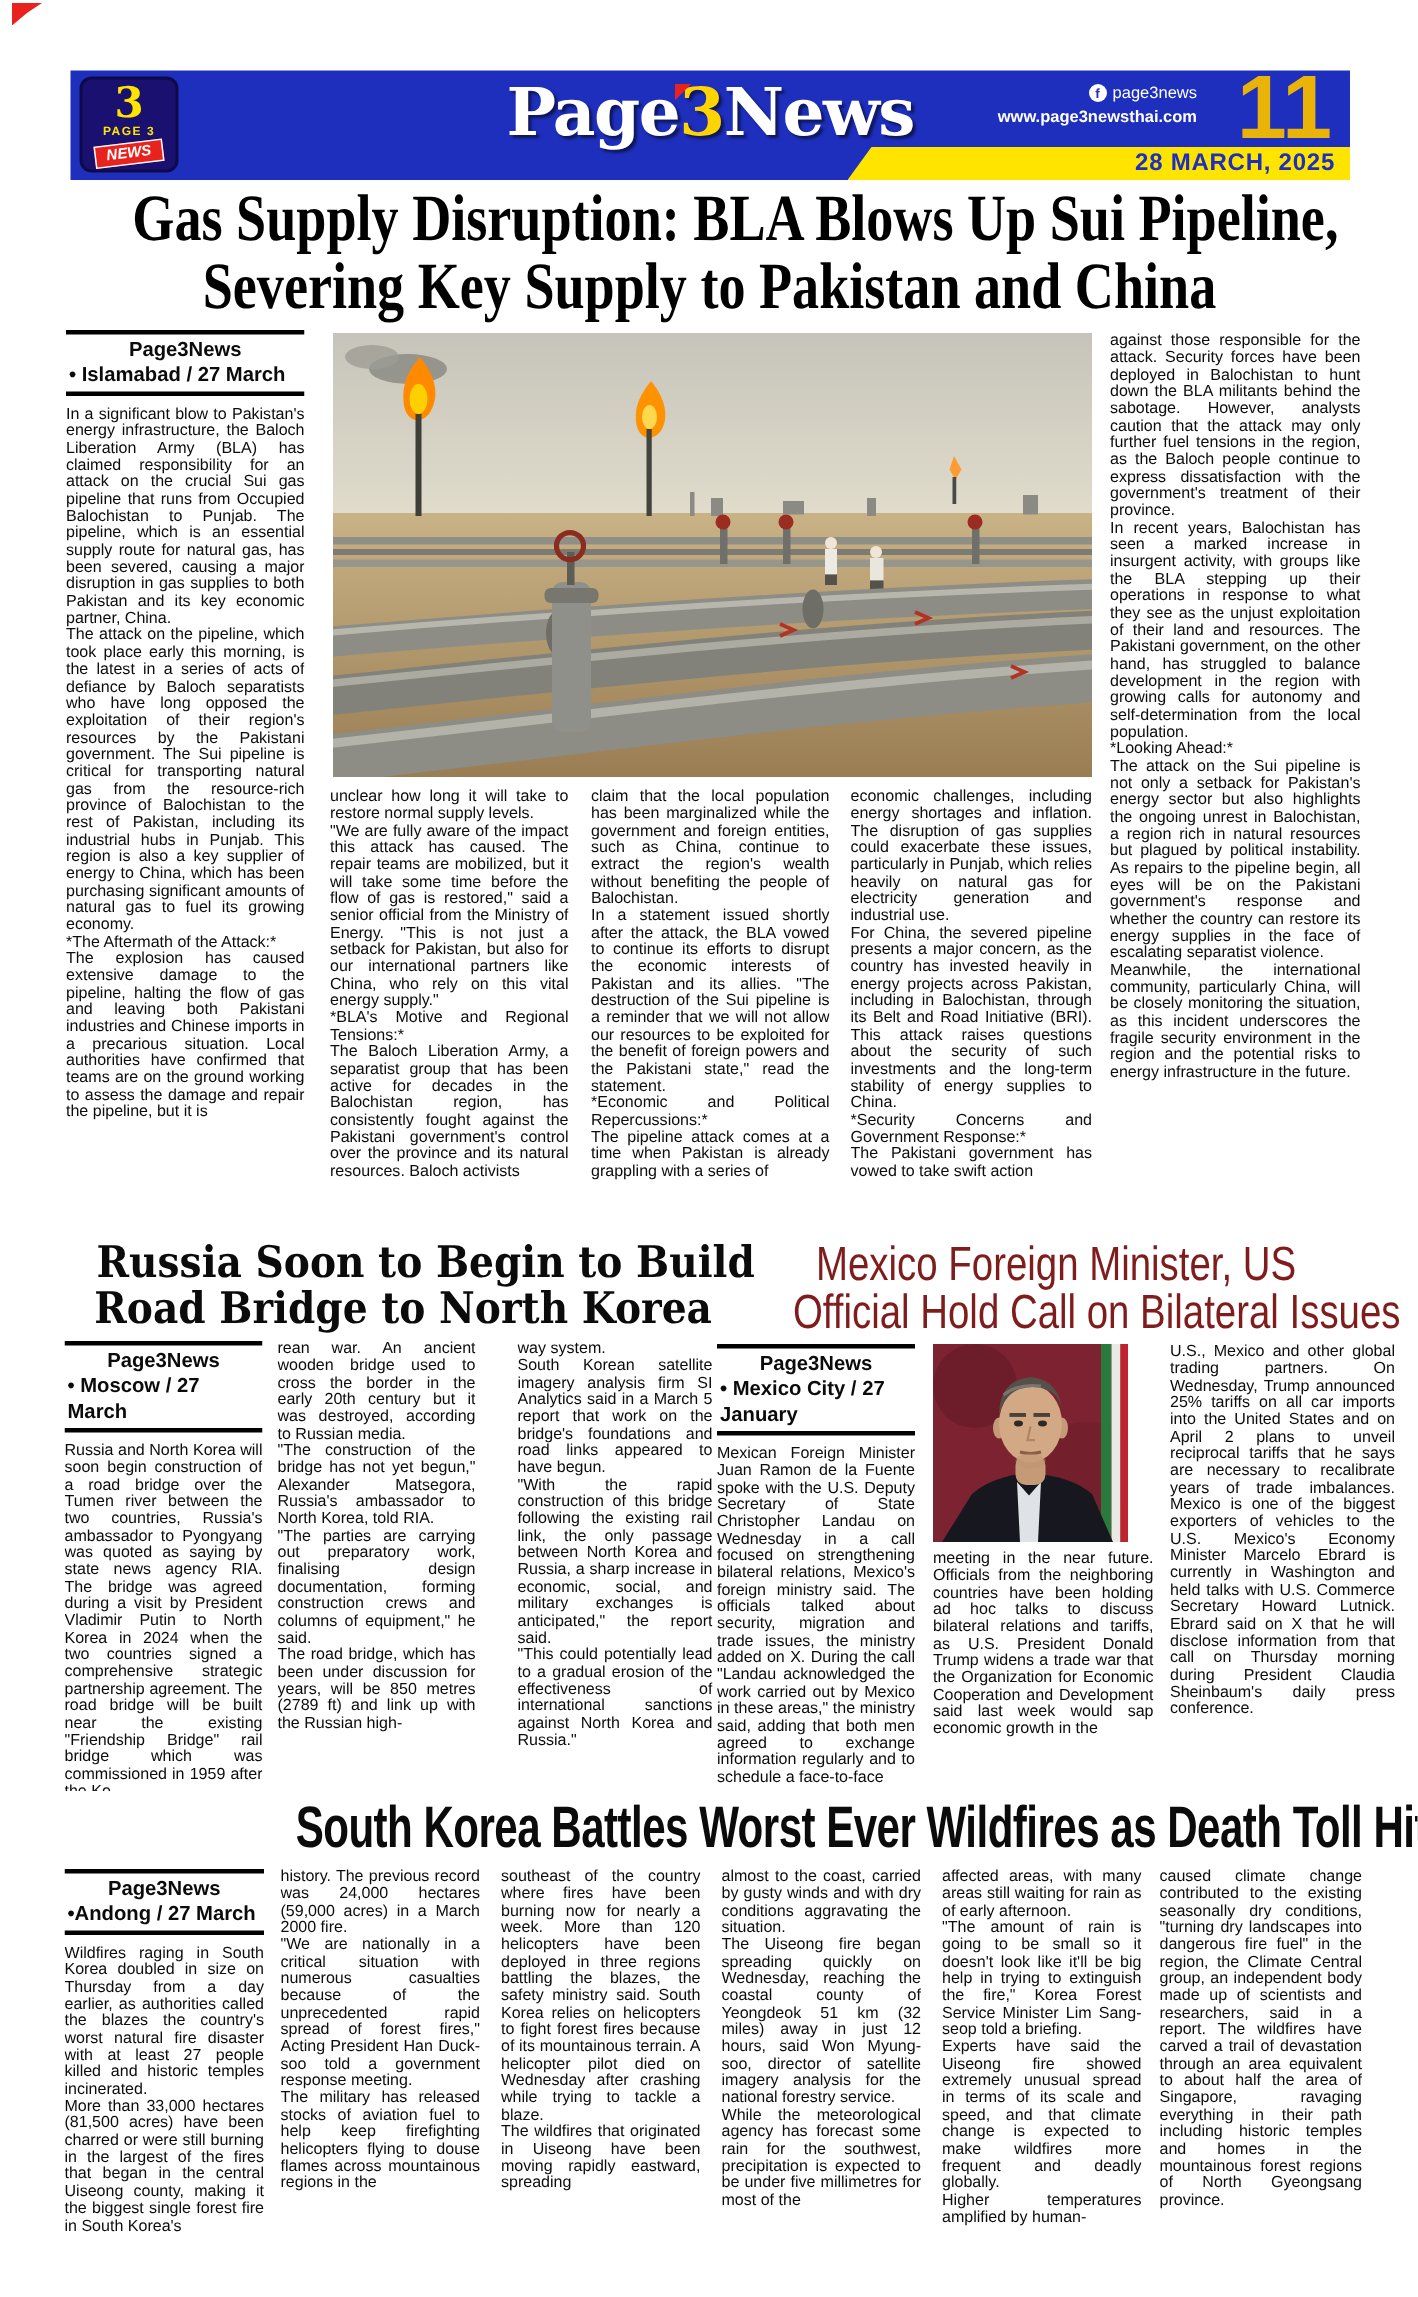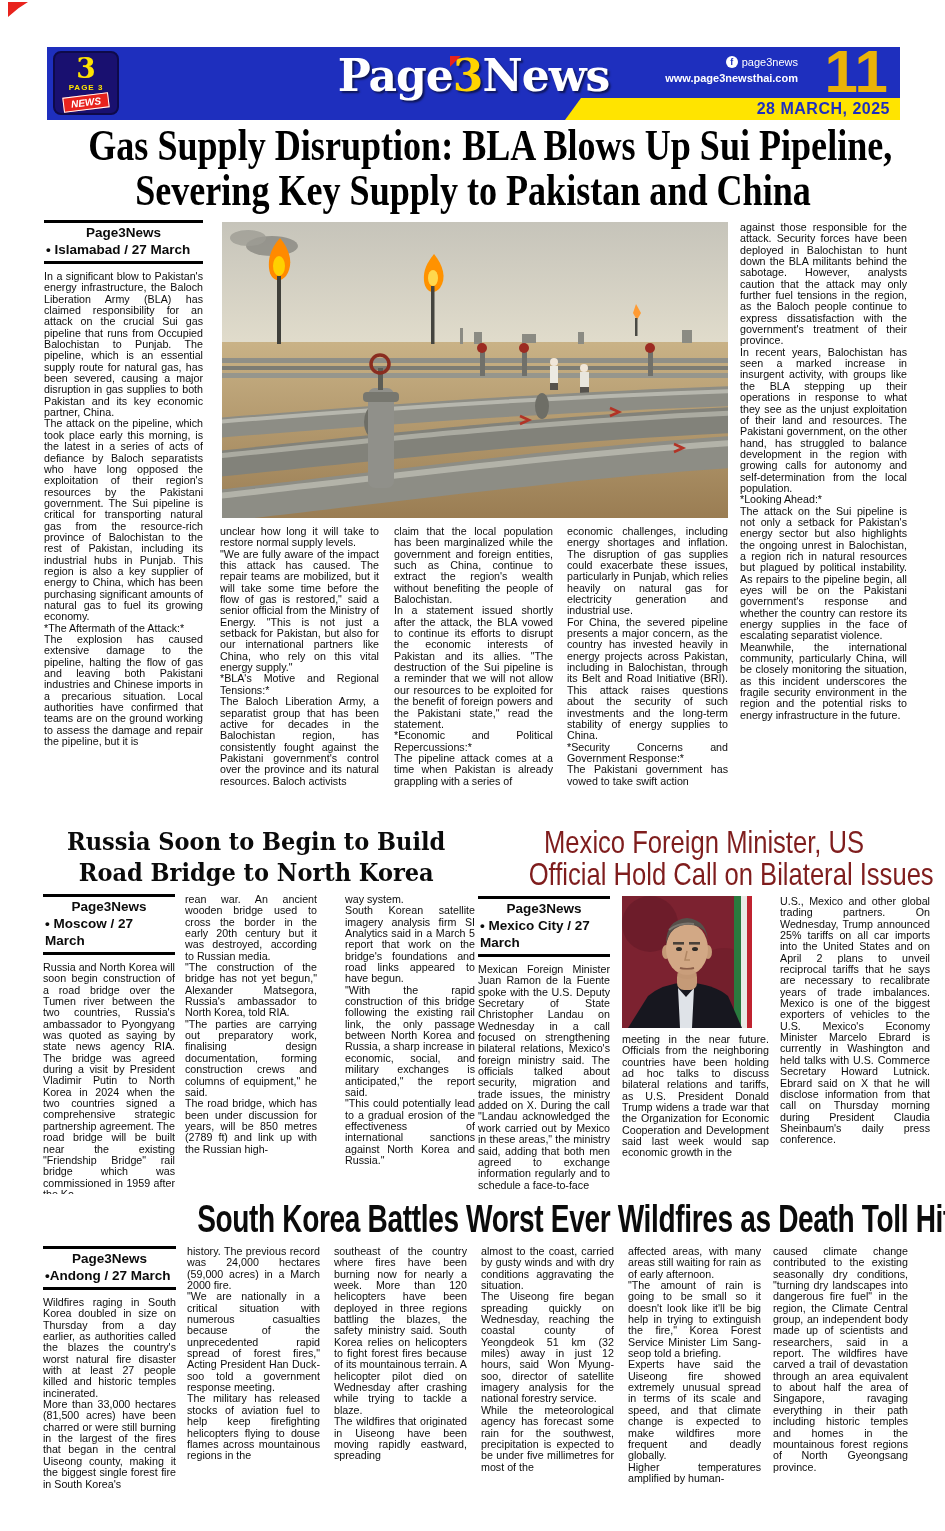--- a/index.html
+++ b/index.html
@@ -34,21 +34,21 @@
   .pagenum { position:absolute; right:12px; top:0; color:#eab308; font-size:60px; font-weight:bold; line-height:50px; }
   .date-band { position:absolute; right:0; bottom:0; width:335px; height:22px; background:#ffe400;
     clip-path:polygon(16px 0,100% 0,100% 100%,0 100%); display:flex; align-items:center;
     justify-content:flex-end; padding-right:10px; }
   .date-band span { color:#1e2fbe; font-weight:800; font-size:16px; letter-spacing:.5px; }
 
   
   .headline-gas { position:absolute; left:0; top:123px; width:945px; text-align:center;
     font-family:"Liberation Serif",serif; font-weight:bold; font-size:44px; line-height:45px; color:#000; }
   .headline-gas .hl span { display:inline-block; white-space:nowrap; transform:scaleX(.82); transform-origin:center; }
-  .h-russia { text-align:center; font-family:"DejaVu Serif",serif; font-weight:bold; font-size:25px; line-height:31px; }
+  .h-russia { text-align:center; font-family:"DejaVu Serif",serif; font-weight:bold; font-size:29px; line-height:31px; }
   .h-russia .hl span { display:inline-block; white-space:nowrap; transform:scaleX(.9); transform-origin:center; }
   .h-mexico { text-align:center; font-size:32px; line-height:32px; font-weight:400; color:#7f1d1d; }
   .h-mexico .hl span { display:inline-block; white-space:nowrap; transform:scaleX(.8); transform-origin:center; }
   .h-wild { text-align:center; font-weight:bold; font-size:39px; line-height:42px; letter-spacing:-.5px; }
   .h-wild .hl span { display:inline-block; white-space:nowrap; transform:scaleX(.72); transform-origin:center; }
 
   
   .byline { border-top:3px solid #000; border-bottom:3px solid #000; padding:2px 2px 3px; margin-bottom:7px; }
   .byline .src { display:block; text-align:center; font-weight:bold; font-size:13.5px; line-height:16px; }
   .byline .dl  { display:block; font-weight:bold; font-size:13.5px; line-height:17px; }
@@ -245,21 +245,21 @@
 </section>
 
 <section id="mexico">
   <div class="h-mexico">
     <div class="hl"><span>Mexico Foreign Minister, US</span></div>
     <div class="hl"><span>Official Hold Call on Bilateral Issues</span></div>
   </div>
   <div class="col mex-c1">
     <div class="byline">
       <span class="src">Page3News</span>
-      <span class="dl">• Mexico City / 27  March</span>
+      <span class="dl">• Mexico City / 27  January</span>
     </div>
     <div class="coltext">Mexican Foreign Minister Juan Ramon de la Fuente spoke with the U.S. Deputy Secretary of State Christopher Landau on Wednesday in a call focused on strengthening bilateral relations, Mexico's foreign ministry said. The officials talked about security, migration and trade issues, the ministry added on X. During the call "Landau acknowledged the work carried out by Mexico in these areas," the ministry said, adding that both men agreed to exchange information regularly and to schedule a face-to-face</div>
   </div>
 
   <svg class="photo2" viewBox="0 0 130 132" preserveAspectRatio="none" aria-hidden="true">
     <rect width="130" height="132" fill="#7c2230"></rect>
     <circle cx="28" cy="28" r="28" fill="#691c29" opacity=".8"></circle>
     <circle cx="102" cy="84" r="32" fill="#6f1e2b" opacity=".7"></circle>
     <g>
       <rect x="112" y="0" width="7" height="132" fill="#2a7a3e"></rect>

